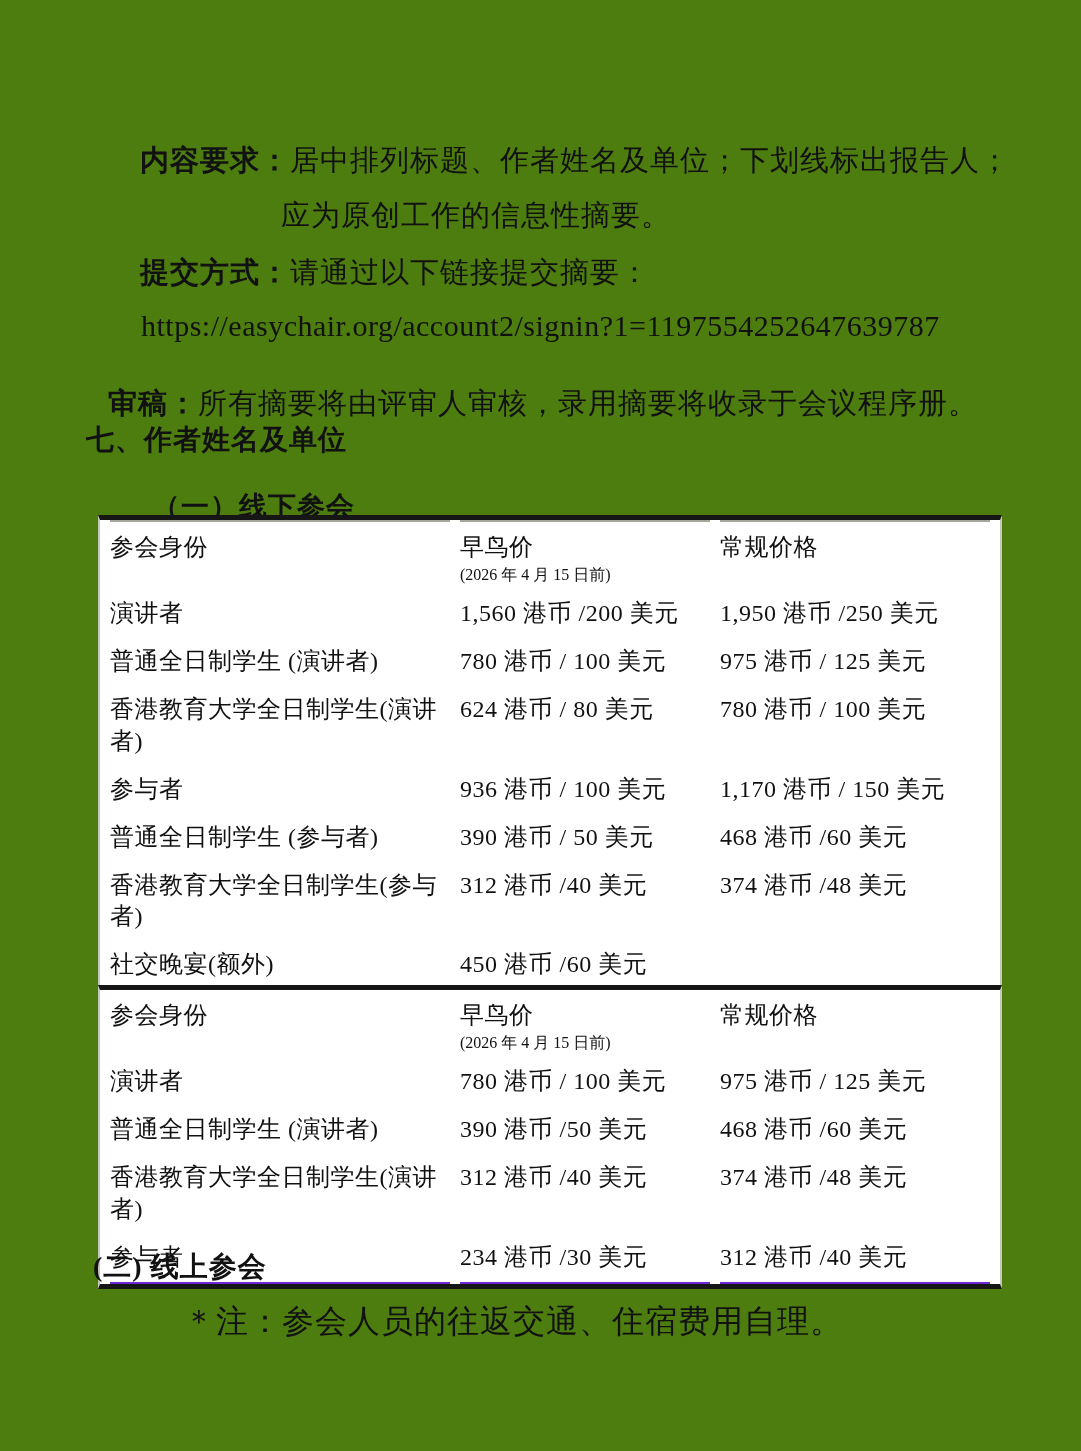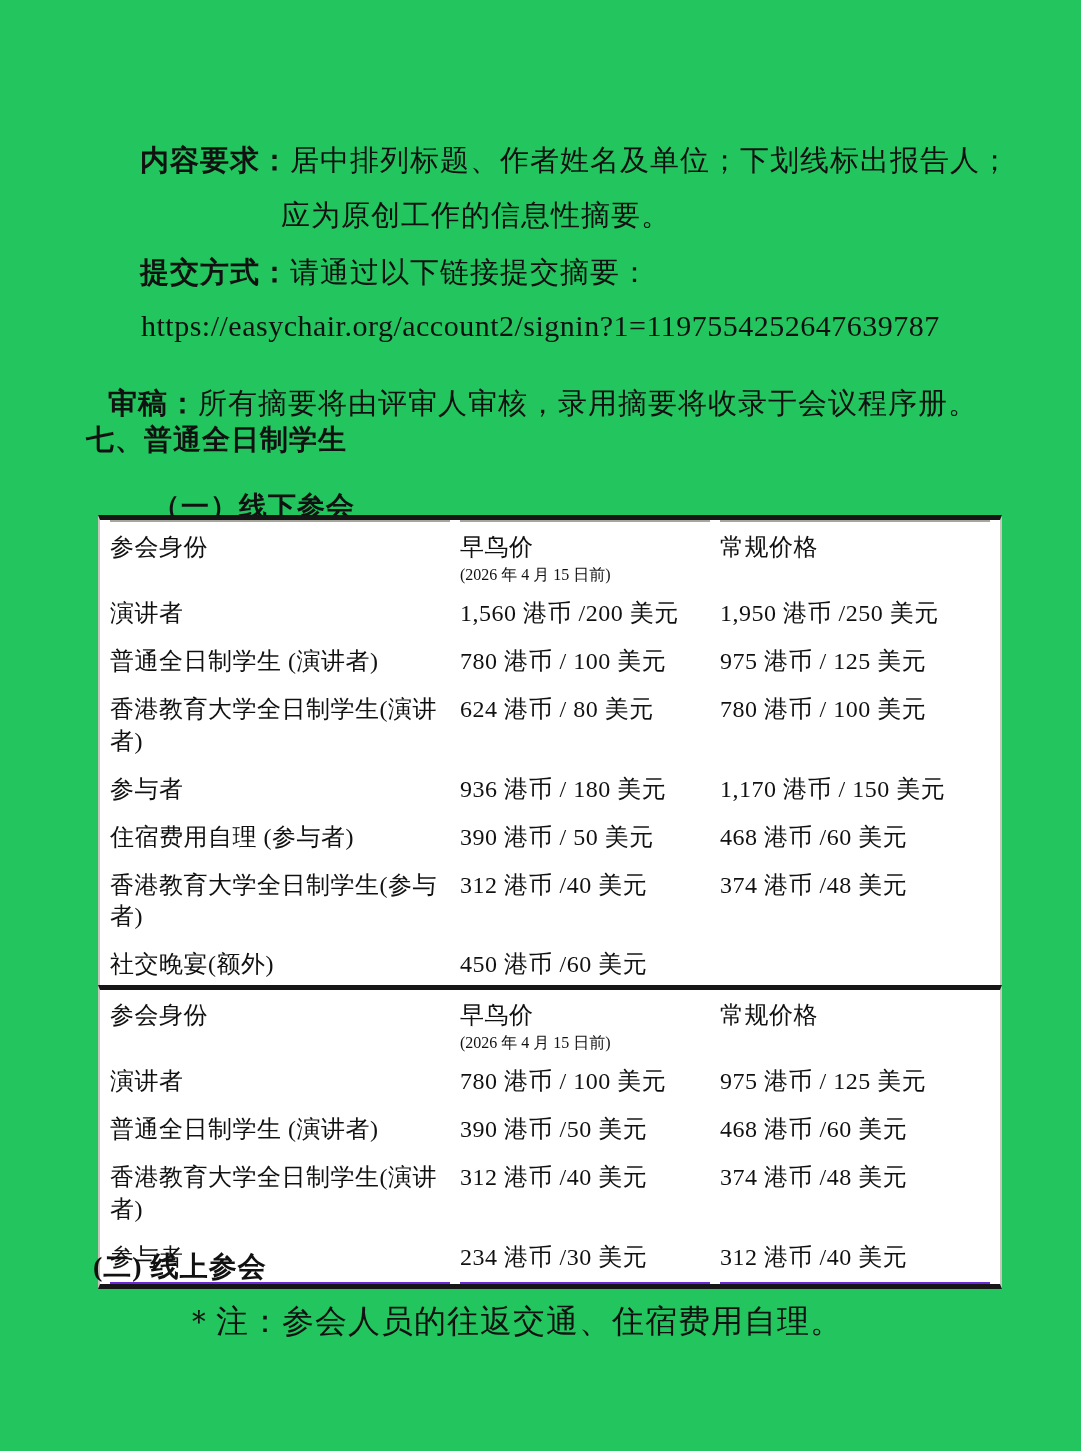--- a/index.html
+++ b/index.html
@@ -1,21 +1,21 @@
 <!DOCTYPE html>
 <html><head>
 <meta charset="utf-8">
 <style>
   * { margin: 0; padding: 0; box-sizing: border-box; }
   html, body { background: #ffffff; }
   .page {
     position: relative;
     width: 1081px;
     height: 1451px;
-    background: #22c55e;
+    background: #4d7c0f;
     font-family: "Liberation Serif", "DejaVu Serif", serif;
     color: #111111;
     overflow: hidden;
   }
   .para {
     position: absolute;
     font-size: 29px;
     line-height: 1.35;
     white-space: nowrap;
     letter-spacing: 1px;
@@ -90,21 +90,21 @@
   <div class="para" style="left:140px; top:253px;">
     <span class="bold">提交方式：</span><span>请通过以下链接提交摘要：</span>
   </div>
 
   <a class="url-line" href="#" style="left:119px; top:309px;margin-left:22px;">https://easychair.org/account2/signin?1=1197554252647639787</a>
 
   <div class="para" style="left:108px; top:384px;">
     <span class="bold">审稿：</span><span>所有摘要将由评审人审核，录用摘要将收录于会议程序册。</span>
   </div>
 
-  <div class="heading" style="left:86px; top:421px;">七、普通全日制学生</div>
+  <div class="heading" style="left:86px; top:421px;">七、作者姓名及单位</div>
 
   <div class="heading" style="left:152px; top:452px;margin-top:36px;">（一）线下参会</div>
 
   <div class="tblbox" id="offline-table" style="top:515px;">
     <table>
       <colgroup>
           <col class="c1">
           <col class="c2">
           <col class="c3">
         </colgroup>
@@ -127,25 +127,25 @@
         <td>780 港币 / 100 美元</td>
         <td>975 港币 / 125 美元</td>
       </tr>
       <tr class="wraprow">
         <td>香港教育大学全日制学生(演讲者)</td>
         <td>624 港币 / 80 美元</td>
         <td>780 港币 / 100 美元</td>
       </tr>
       <tr>
         <td>参与者</td>
-        <td>936 港币 / 180 美元</td>
+        <td>936 港币 / 100 美元</td>
         <td>1,170 港币 / 150 美元</td>
       </tr>
       <tr>
-        <td>住宿费用自理 (参与者)</td>
+        <td>普通全日制学生 (参与者)</td>
         <td>390 港币 / 50 美元</td>
         <td>468 港币 /60 美元</td>
       </tr>
       <tr class="wraprow">
         <td>香港教育大学全日制学生(参与者)</td>
         <td>312 港币 /40 美元</td>
         <td>374 港币 /48 美元</td>
       </tr>
       <tr class="last">
         <td>社交晚宴(额外)</td>

